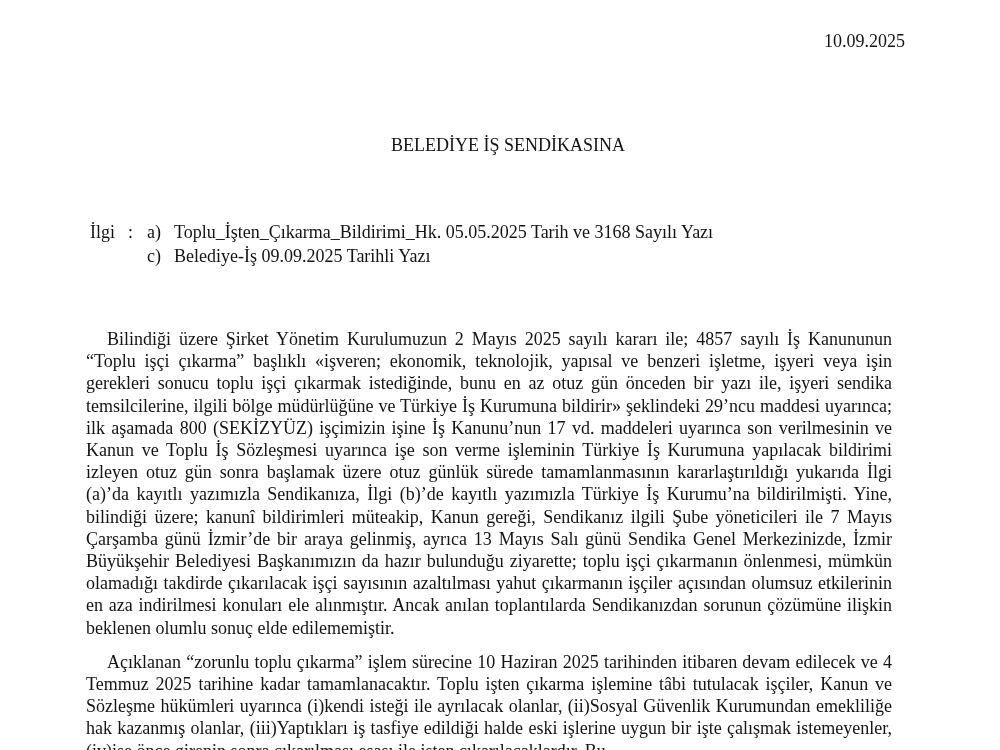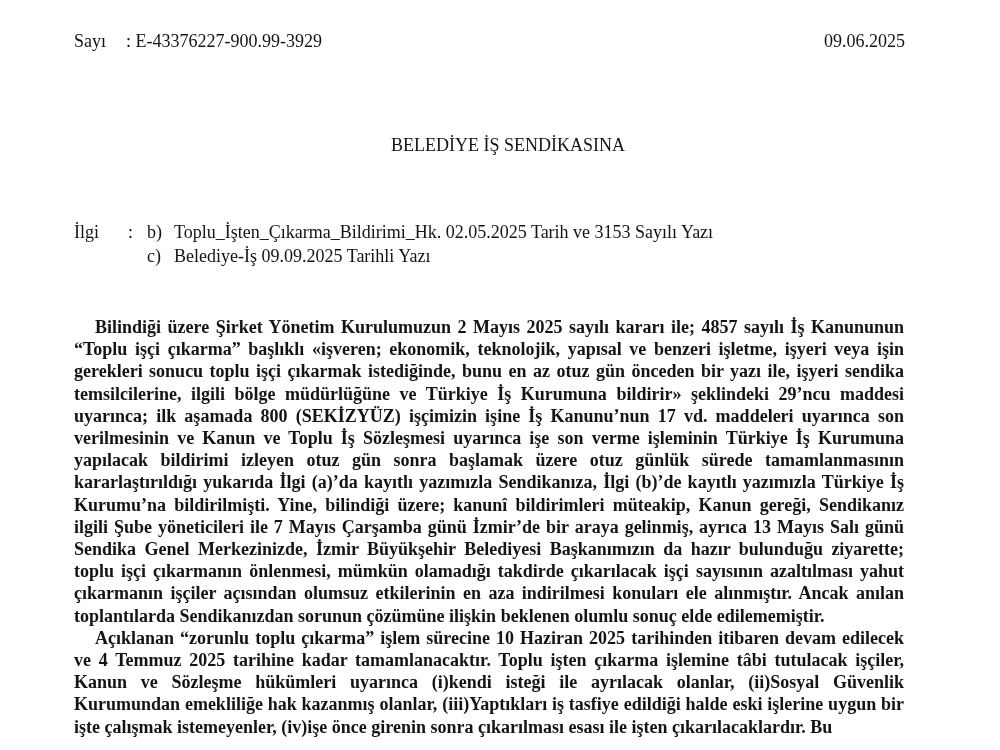--- a/index.html
+++ b/index.html
@@ -47,21 +47,21 @@
     line-height: 22px;
   }
   .ilgi {
     position: absolute;
     left: 74px;
     top: 221px;
     line-height: 23.5px;
   }
   .ilgi-label {
     position: absolute;
-    left: 0;
+    left: 16px;
     top: 0;
   }
   .ilgi-colon {
     position: absolute;
     left: 54px;
     top: 0;
   }
   .ilgi-list {
     position: absolute;
     left: 73px;
@@ -77,45 +77,41 @@
   }
   .body-text {
     position: absolute;
     left: 74px;
     top: 316px;
     width: 830px;
     line-height: 22.2px;
     text-align: justify;
   }
   .body-text p {
-    margin: 0;
+    margin: 12px;
     text-indent: 21px;
-    font-weight: bold;
   }
 </style>
 </head>
 <body>
 
 <div class="page">
 
-  <div class="meta-row" style="top:30px;">
-    <span class="meta-label">Sayı</span><span>: E-43376227-900.99-3929</span>
-  </div>
 
 
-  <div class="date">09.06.2025</div>
+  <div class="date">10.09.2025</div>
 
   <div class="recipient" style="top:134px;">BELEDİYE İŞ SENDİKASINA</div>
 
   <div class="ilgi">
     <span class="ilgi-label">İlgi</span>
     <span class="ilgi-colon">:</span>
     <div class="ilgi-list">
       <div class="ilgi-item">
-        <span class="ilgi-letter">b)</span><span>Toplu_İşten_Çıkarma_Bildirimi_Hk. 02.05.2025 Tarih ve 3153 Sayılı Yazı</span>
+        <span class="ilgi-letter">a)</span><span>Toplu_İşten_Çıkarma_Bildirimi_Hk. 05.05.2025 Tarih ve 3168 Sayılı Yazı</span>
       </div>
       <div class="ilgi-item">
         <span class="ilgi-letter">c)</span><span>Belediye-İş 09.09.2025 Tarihli Yazı</span>
       </div>
     </div>
   </div>
 
   <div class="body-text">
     <p>Bilindiği üzere Şirket Yönetim Kurulumuzun  2 Mayıs 2025 sayılı kararı ile; 4857 sayılı İş Kanununun “Toplu işçi çıkarma” başlıklı «işveren; ekonomik, teknolojik, yapısal ve benzeri işletme, işyeri veya işin gerekleri sonucu toplu işçi çıkarmak istediğinde, bunu en az otuz gün önceden bir yazı ile, işyeri sendika temsilcilerine, ilgili bölge müdürlüğüne ve Türkiye İş Kurumuna bildirir» şeklindeki 29’ncu maddesi uyarınca; ilk aşamada 800 (SEKİZYÜZ) işçimizin işine İş Kanunu’nun 17 vd. maddeleri uyarınca son verilmesinin ve Kanun ve Toplu İş Sözleşmesi uyarınca işe son verme işleminin Türkiye İş Kurumuna yapılacak bildirimi izleyen otuz gün sonra başlamak üzere otuz günlük sürede tamamlanmasının kararlaştırıldığı yukarıda İlgi (a)’da kayıtlı yazımızla Sendikanıza, İlgi (b)’de kayıtlı yazımızla Türkiye İş Kurumu’na bildirilmişti. Yine, bilindiği üzere; kanunî bildirimleri müteakip, Kanun gereği, Sendikanız ilgili Şube yöneticileri ile 7 Mayıs Çarşamba günü İzmir’de bir araya gelinmiş, ayrıca 13 Mayıs Salı günü Sendika Genel Merkezinizde, İzmir Büyükşehir Belediyesi Başkanımızın da hazır bulunduğu ziyarette; toplu işçi çıkarmanın önlenmesi, mümkün olamadığı takdirde çıkarılacak işçi sayısının azaltılması yahut çıkarmanın işçiler açısından olumsuz etkilerinin en aza indirilmesi konuları ele alınmıştır. Ancak anılan toplantılarda Sendikanızdan sorunun çözümüne ilişkin beklenen olumlu sonuç elde edilememiştir.</p>
     <p>Açıklanan “zorunlu toplu çıkarma” işlem sürecine 10 Haziran 2025 tarihinden itibaren devam edilecek ve 4 Temmuz 2025 tarihine kadar tamamlanacaktır. Toplu işten çıkarma işlemine tâbi tutulacak işçiler, Kanun ve Sözleşme hükümleri uyarınca (i)kendi isteği ile ayrılacak olanlar, (ii)Sosyal Güvenlik Kurumundan emekliliğe hak kazanmış olanlar, (iii)Yaptıkları iş tasfiye edildiği halde eski işlerine uygun bir işte çalışmak istemeyenler, (iv)işe önce girenin sonra çıkarılması esası ile işten çıkarılacaklardır. Bu</p>

